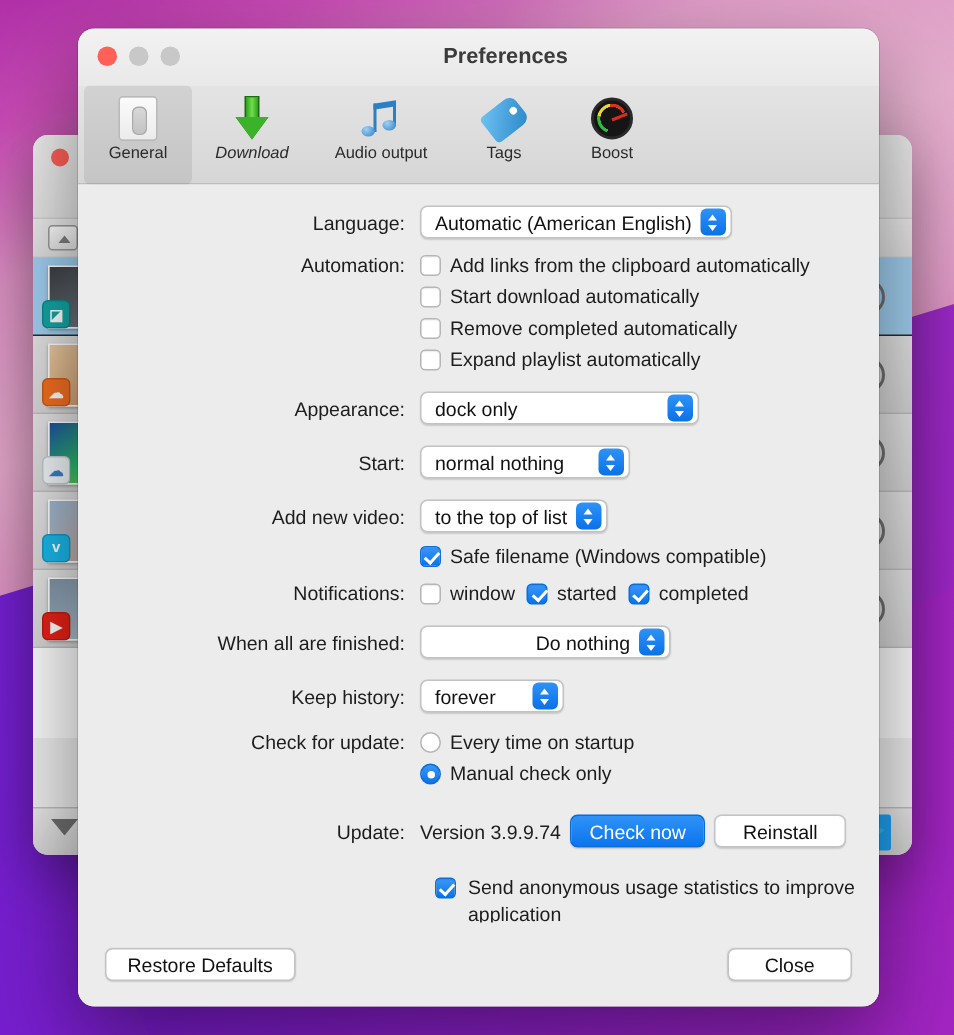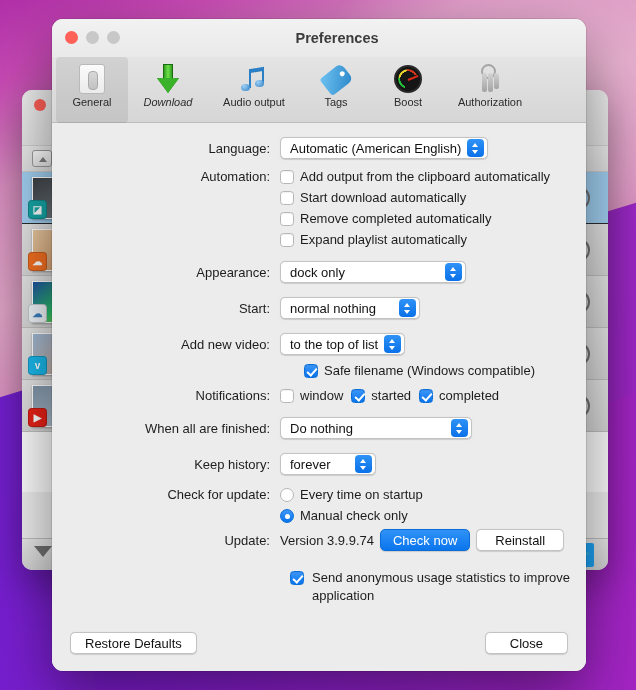--- a/index.html
+++ b/index.html
@@ -479,50 +479,39 @@
       </div>
       <div class="tool">
         <div class="ico">
           <div class="ic-boost">
               <div class="arc"></div>
               <div class="needle"></div>
             </div>
         </div>
         <div class="lbl">Boost</div>
       </div>
-      <div class="tool w-auth">
-        <div class="ico">
-          <div class="ic-auth">
-              <div class="ring"></div>
-              <div class="k k1"></div>
-              <div class="k k2"></div>
-              <div class="k k3"></div>
-            </div>
-        </div>
-        <div class="lbl">Authorization</div>
-      </div>
     </div>
 
     <div class="content">
 
       <div class="row">
         <div class="lab">Language:</div>
         <div class="field">
           <div class="popup">
             <span>Automatic (American English)</span>
             <span class="stepper"></span>
           </div>
         </div>
       </div>
 
       <div class="row" style="margin-bottom:6px;">
         <div class="lab">Automation:</div>
         <div class="cbrow">
           <span class="cb"></span>
-          <span>Add output from the clipboard automatically</span>
+          <span>Add links from the clipboard automatically</span>
         </div>
       </div>
       <div class="row" style="margin-bottom:6px;">
         <div class="lab"></div>
         <div class="cbrow">
           <span class="cb"></span>
           <span>Start download automatically</span>
         </div>
       </div>
       <div class="row" style="margin-bottom:6px;">
@@ -557,21 +546,21 @@
       </div>
 
       <div class="row" style="margin-bottom:8px;">
         <div class="lab">Add new video:</div>
         <div class="popup">
           <span>to the top of list</span>
           <span class="stepper"></span>
         </div>
       </div>
 
-      <div class="row" style="margin-bottom:10px;padding-left:24px;">
+      <div class="row" style="margin-bottom:10px;">
         <div class="lab"></div>
         <div class="cbrow">
           <span class="cb on"></span>
           <span>Safe filename (Windows compatible)</span>
         </div>
       </div>
 
       <div class="row" style="margin-bottom:14px;">
         <div class="lab">Notifications:</div>
         <div class="field" style="gap:8px;">
@@ -585,42 +574,42 @@
           </span>
           <span class="cbrow">
             <span class="cb on"></span>
             <span>completed</span>
           </span>
         </div>
       </div>
 
       <div class="row" style="margin-bottom:14px;">
         <div class="lab">When all are finished:</div>
-        <div class="popup" style="width:192px;justify-content:space-between;">
+        <div class="popup" style="width:167px;justify-content:flex-end;">
           <span>Do nothing</span>
           <span class="stepper"></span>
         </div>
       </div>
 
       <div class="row" style="margin-bottom:12px;">
         <div class="lab">Keep history:</div>
         <div class="popup" style="width:96px;justify-content:space-between;">
           <span>forever</span>
           <span class="stepper"></span>
         </div>
       </div>
 
       <div class="row" style="margin-bottom:6px;">
         <div class="lab">Check for update:</div>
         <div class="cbrow">
           <span class="rb"></span>
           <span>Every time on startup</span>
         </div>
       </div>
-      <div class="row" style="margin-bottom:6px;">
+      <div class="row" style="margin-bottom:20px;">
         <div class="lab"></div>
         <div class="cbrow">
           <span class="rb on"></span>
           <span>Manual check only</span>
         </div>
       </div>
 
       <div class="row" style="margin-bottom:4px;">
         <div class="lab">Update:</div>
         <div class="field" style="">

